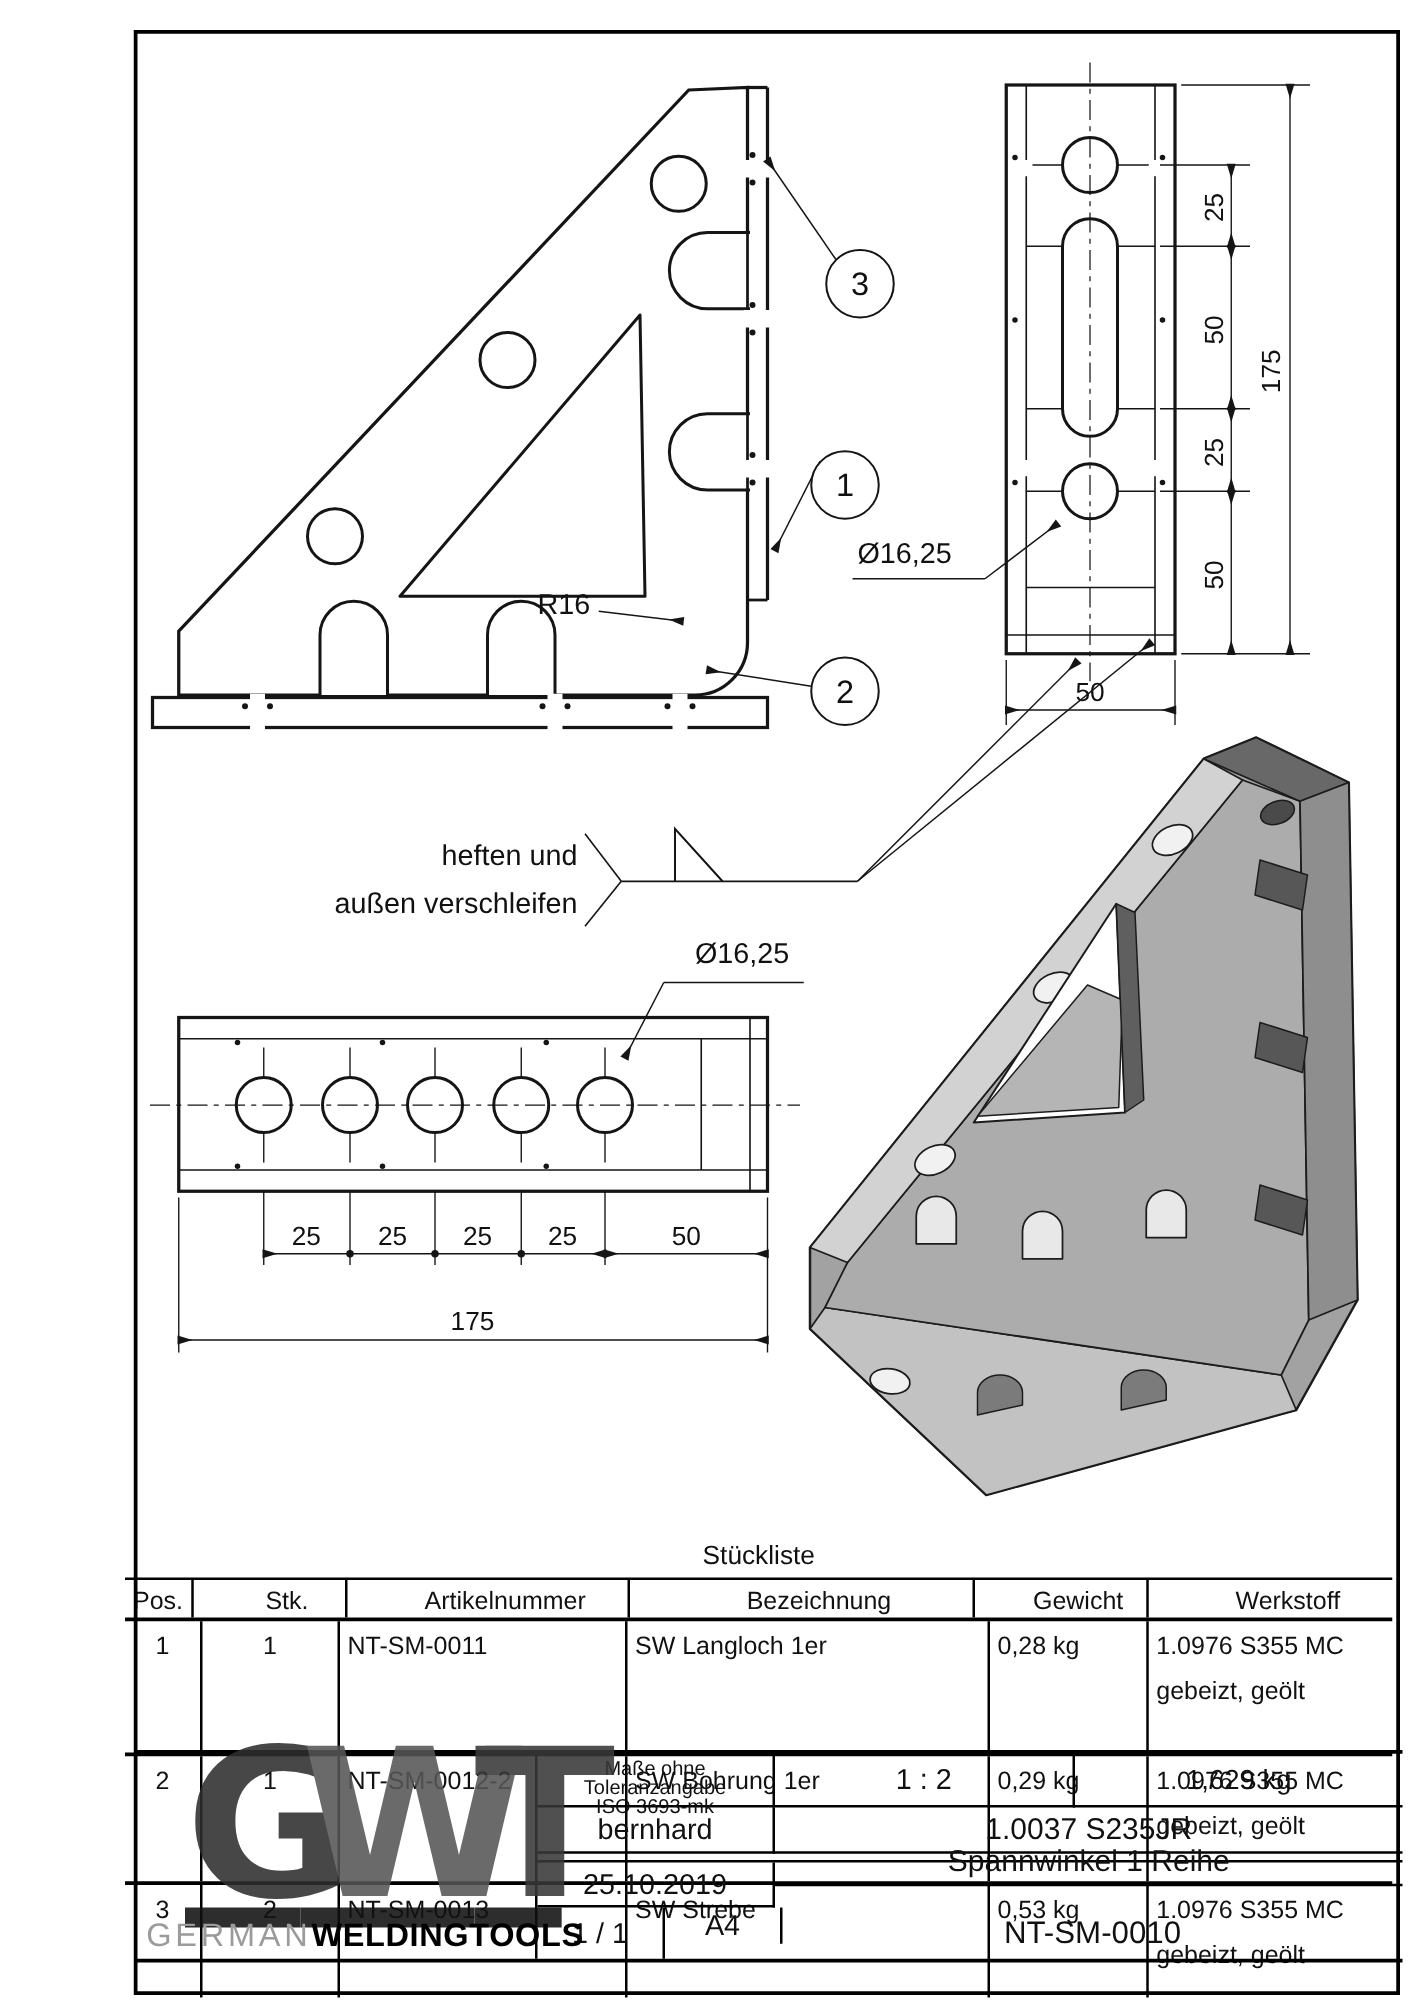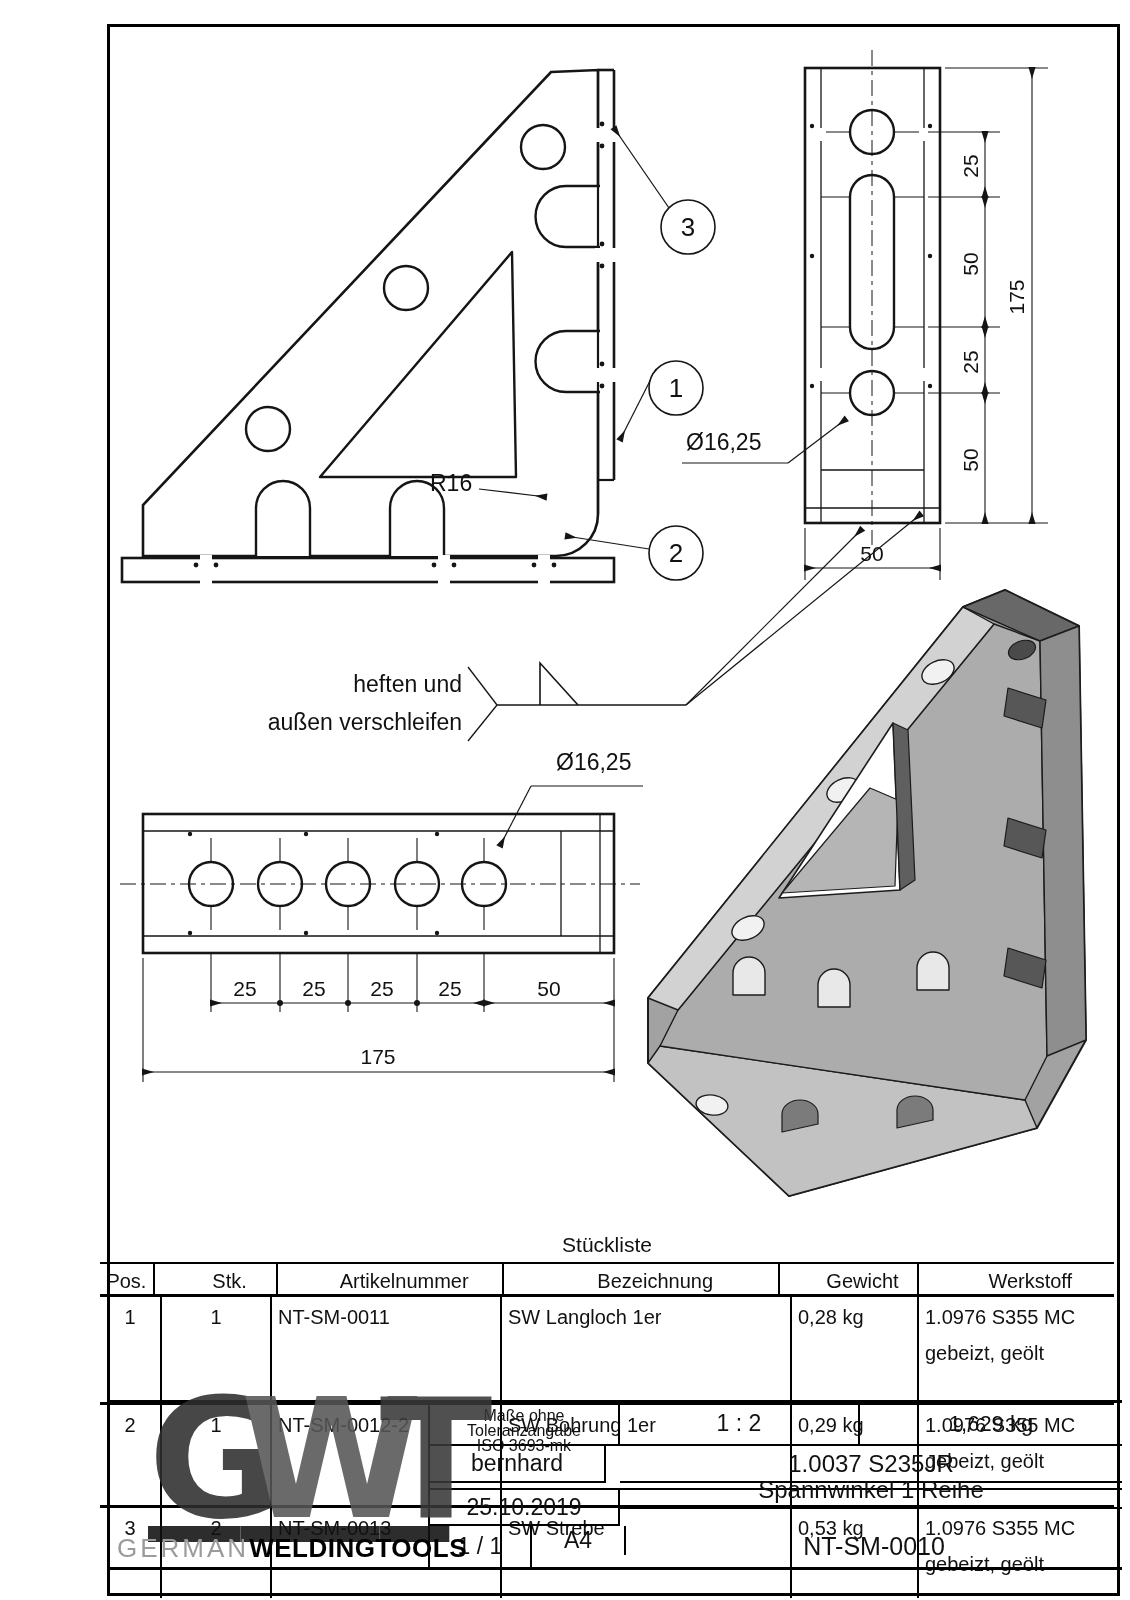--- a/index.html
+++ b/index.html
@@ -39,21 +39,21 @@
           border-top:3px solid #000;border-bottom:3px solid #000;box-sizing:border-box;
           background:transparent;}
   #tblock .abs{position:absolute;box-sizing:border-box;background:transparent;}
   .tb-center{display:flex;align-items:center;justify-content:center;}
   #tb-logo{left:0;top:0;width:322px;height:164px;border-right:2px solid #000;}
   #tb-tol{left:322px;top:0;width:190px;height:43px;border-right:2px solid #000;border-bottom:2px solid #000;
           font-size:16px;line-height:15px;text-align:center;padding-top:5px;}
   #tb-scale{left:512px;top:0;width:240px;height:43px;border-right:2px solid #000;border-bottom:2px solid #000;
             font-size:23px;}
   #tb-weight{left:752px;top:0;width:262px;height:43px;border-bottom:2px solid #000;font-size:22px;}
-  #tb-author{left:322px;top:43px;width:176px;height:37px;border-right:2px solid #000;border-bottom:2px solid #000;font-size:23px;}
+  #tb-author{left:322px;top:43px;width:190px;height:37px;border-right:2px solid #000;border-bottom:2px solid #000;font-size:23px;}
   #tb-mat{left:512px;top:43px;width:502px;height:37px;border-bottom:2px solid #000;font-size:24px;}
   #tb-gap{left:322px;top:80px;width:692px;height:7px;border-bottom:2px solid #000;}
   #tb-date{left:322px;top:87px;width:190px;height:36px;border-right:2px solid #000;border-bottom:2px solid #000;font-size:23px;}
   #tb-title{left:512px;top:70px;width:502px;height:36px;border-bottom:2px solid #000;font-size:24px;}
   #tb-sheet{left:322px;top:123px;width:102px;height:41px;border-right:2px solid #000;font-size:23px;}
   #tb-format{left:424px;top:123px;width:94px;height:29px;border-right:2px solid #000;font-size:23px;}
   #tb-dnum{left:518px;top:123px;width:496px;height:41px;font-size:25px;}
   
   #gwt-mono{position:absolute;left:148px;top:1378px;z-index:3;font-size:165px;line-height:1;
             font-family:"DejaVu Sans",sans-serif;font-weight:bold;letter-spacing:-0.26em;opacity:.88;text-decoration:underline;}

